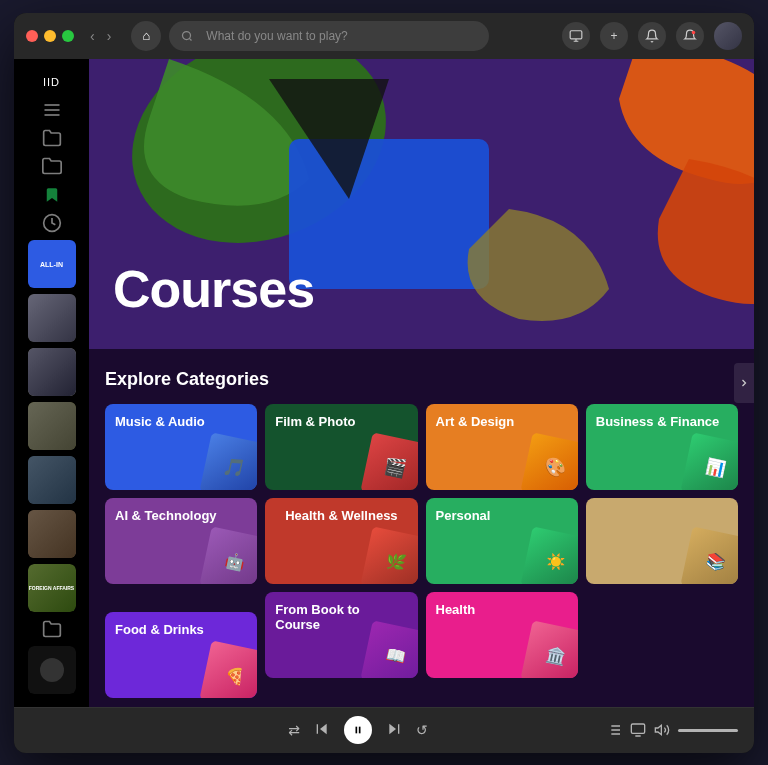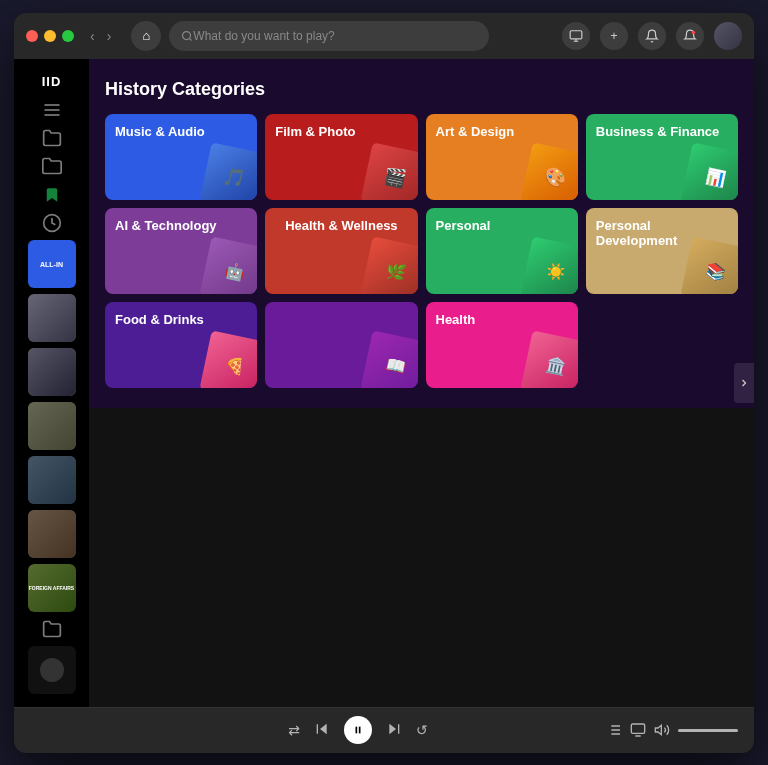--- a/index.html
+++ b/index.html
@@ -79,21 +79,21 @@
     }
 
     .search-bar {
       flex: 1;
       height: 30px;
       background: #3d3d3d;
       border-radius: 20px;
       display: flex;
       align-items: center;
       padding: 0 12px;
-      gap: 0;
+      gap: 13px;
       max-width: 320px;
     }
     .search-bar span { color: #888; font-size: 12px; }
 
     .titlebar-right {
       display: flex;
       align-items: center;
       gap: 10px;
       margin-left: auto;
     }
@@ -349,21 +349,21 @@
           <circle cx="18" cy="6" r="3" fill="#ff4444" stroke="none"></circle>
         </svg>
       </div>
       <div class="avatar" style="background: linear-gradient(135deg,#556,#334);"></div>
     </div>
   </div>
 
   <div class="main-layout" style="position:relative;">
 
     <div class="sidebar">
-      <div class="sidebar-icon text-icon" style="font-size:13px; font-weight:700; color:#fff; letter-spacing:1px;">IID</div>
+      <div class="sidebar-icon text-icon" style="font-size:11px; font-weight:400; color:#fff; letter-spacing:1px;">IID</div>
 
       <div class="sidebar-icon" style="color:#b3b3b3;">
         <svg width="20" height="20" viewBox="0 0 24 24" fill="none" stroke="currentColor" stroke-width="2">
           <line x1="3" y1="6" x2="21" y2="6"></line>
             <line x1="3" y1="12" x2="21" y2="12"></line>
             <line x1="3" y1="18" x2="21" y2="18"></line>
         </svg>
       </div>
       <div class="sidebar-icon" style="color:#b3b3b3;">
         <svg width="20" height="20" viewBox="0 0 24 24" fill="none" stroke="currentColor" stroke-width="2">
@@ -417,34 +417,55 @@
       </div>
       <div class="sidebar-thumbnail" style="border-radius:6px;">
         <div style="width:100%;height:100%;background:#111;border-radius:6px;display:flex;align-items:center;justify-content:center;">
           <div style="width:24px;height:24px;background:#333;border-radius:50%;"></div>
         </div>
       </div>
     </div>
 
     <div class="content">
 
+      <div class="hero">
+
+        <svg style="position:absolute;top:0;left:0;width:100%;height:100%;" viewBox="0 0 665 290" preserveAspectRatio="xMidYMid slice">
+
+          <ellipse cx="170" cy="80" rx="130" ry="100" fill="#2d6a1e" transform="rotate(-20,170,80)"></ellipse>
+
+          <path d="M80 0 Q200 40 220 120 Q180 160 100 140 Q40 120 60 60Z" fill="#3d8a2a" opacity="0.9"></path>
+
+          <rect x="200" y="80" width="200" height="150" rx="10" fill="#1a4fd4" opacity="0.95"></rect>
+
+          <path d="M180 20 L300 20 L260 140 Z" fill="#111" opacity="0.8"></path>
+
+          <path d="M550 -20 Q700 0 710 80 Q690 140 620 120 Q540 100 530 40Z" fill="#e05a10" opacity="0.95"></path>
+
+          <path d="M600 100 Q720 120 730 200 Q700 260 630 240 Q560 220 570 160Z" fill="#d4450a" opacity="0.9"></path>
+
+          <path d="M420 150 Q500 160 520 230 Q490 270 430 260 Q370 240 380 190Z" fill="#8b7d30" opacity="0.8"></path>
+        </svg>
+
+        <div class="hero-title">Courses</div>
+      </div>
 
       <div class="categories-section">
-        <div class="section-title">History Categories</div>
+        <div class="section-title">Explore Categories</div>
 
         <div class="categories-grid">
 
           <div class="category-card" style="background:#2d5be3;">
             <span class="cat-label">Music &amp; Audio</span>
             <div class="cat-image" style="background:linear-gradient(135deg,#4a7fe5,#1a3a9e);width:60px;height:60px;border-radius:5px;transform:rotate(12deg);right:-8px;bottom:-8px;position:absolute;display:flex;align-items:center;justify-content:center;">
               <span style="color:#fff;font-size:18px;">🎵</span>
             </div>
           </div>
 
-          <div class="category-card" style="background:#b91c1c;">
+          <div class="category-card" style="background:#14532d;">
             <span class="cat-label">Film &amp; Photo</span>
             <div style="position:absolute;right:-8px;bottom:-8px;width:60px;height:60px;background:linear-gradient(135deg,#d44,#922);border-radius:5px;transform:rotate(12deg);display:flex;align-items:center;justify-content:center;">
               <span style="color:#fff;font-size:18px;">🎬</span>
             </div>
           </div>
 
           <div class="category-card" style="background:#e67e22;">
             <span class="cat-label">Art &amp; Design</span>
             <div style="position:absolute;right:-8px;bottom:-8px;width:60px;height:60px;background:linear-gradient(135deg,#f39c12,#d35400);border-radius:5px;transform:rotate(12deg);display:flex;align-items:center;justify-content:center;">
               <span style="color:#fff;font-size:18px;">🎨</span>
@@ -473,34 +494,34 @@
           </div>
 
           <div class="category-card" style="background:#27ae60;">
             <span class="cat-label">Personal</span>
             <div style="position:absolute;right:-8px;bottom:-8px;width:60px;height:60px;background:linear-gradient(135deg,#2ecc71,#1a7a44);border-radius:5px;transform:rotate(12deg);display:flex;align-items:center;justify-content:center;">
               <span style="color:#fff;font-size:16px;">☀️</span>
             </div>
           </div>
 
           <div class="category-card" style="background:#c8a96e;">
-            <span class="cat-label">Personal Development</span>
             <div style="position:absolute;right:-8px;bottom:-8px;width:60px;height:60px;background:linear-gradient(135deg,#d4ac5e,#9a7a3e);border-radius:5px;transform:rotate(12deg);display:flex;align-items:center;justify-content:center;">
               <span style="color:#fff;font-size:16px;">📚</span>
             </div>
           </div>
 
-          <div class="category-card" style="background:#4c1d95;">
+          <div class="category-card" style="background:#6d28d9;margin-top:20px;">
             <span class="cat-label">Food &amp; Drinks</span>
             <div style="position:absolute;right:-8px;bottom:-8px;width:60px;height:60px;background:linear-gradient(135deg,#f06292,#c2185b);border-radius:5px;transform:rotate(12deg);display:flex;align-items:center;justify-content:center;">
               <span style="color:#fff;font-size:16px;">🍕</span>
             </div>
           </div>
 
           <div class="category-card" style="background:#6a1b9a;">
+            <span class="cat-label">From Book to Course</span>
             <div style="position:absolute;right:-8px;bottom:-8px;width:60px;height:60px;background:linear-gradient(135deg,#9c27b0,#6a1b9a);border-radius:5px;transform:rotate(12deg);display:flex;align-items:center;justify-content:center;">
               <span style="color:#fff;font-size:16px;">📖</span>
             </div>
           </div>
 
           <div class="category-card" style="background:#e91e8c;">
             <span class="cat-label">Health</span>
             <div style="position:absolute;right:-8px;bottom:-8px;width:60px;height:60px;background:linear-gradient(135deg,#f06292,#c2185b);border-radius:5px;transform:rotate(12deg);display:flex;align-items:center;justify-content:center;">
               <span style="color:#fff;font-size:16px;">🏛️</span>
             </div>

